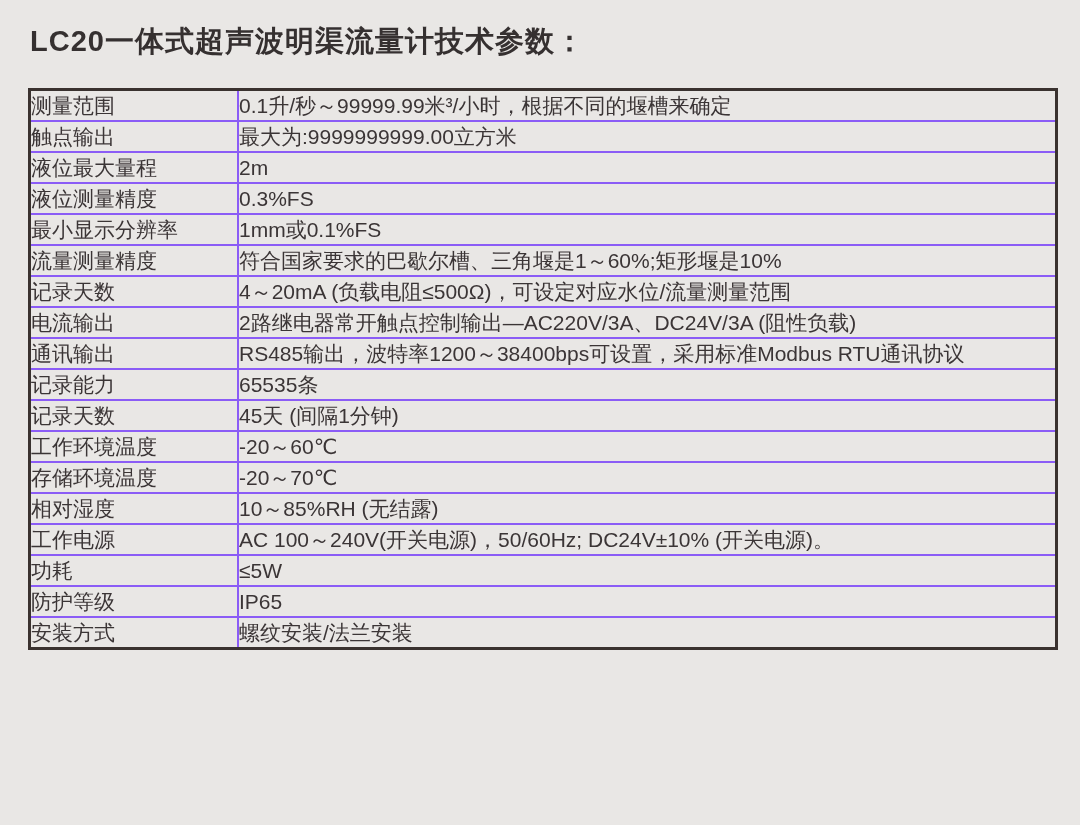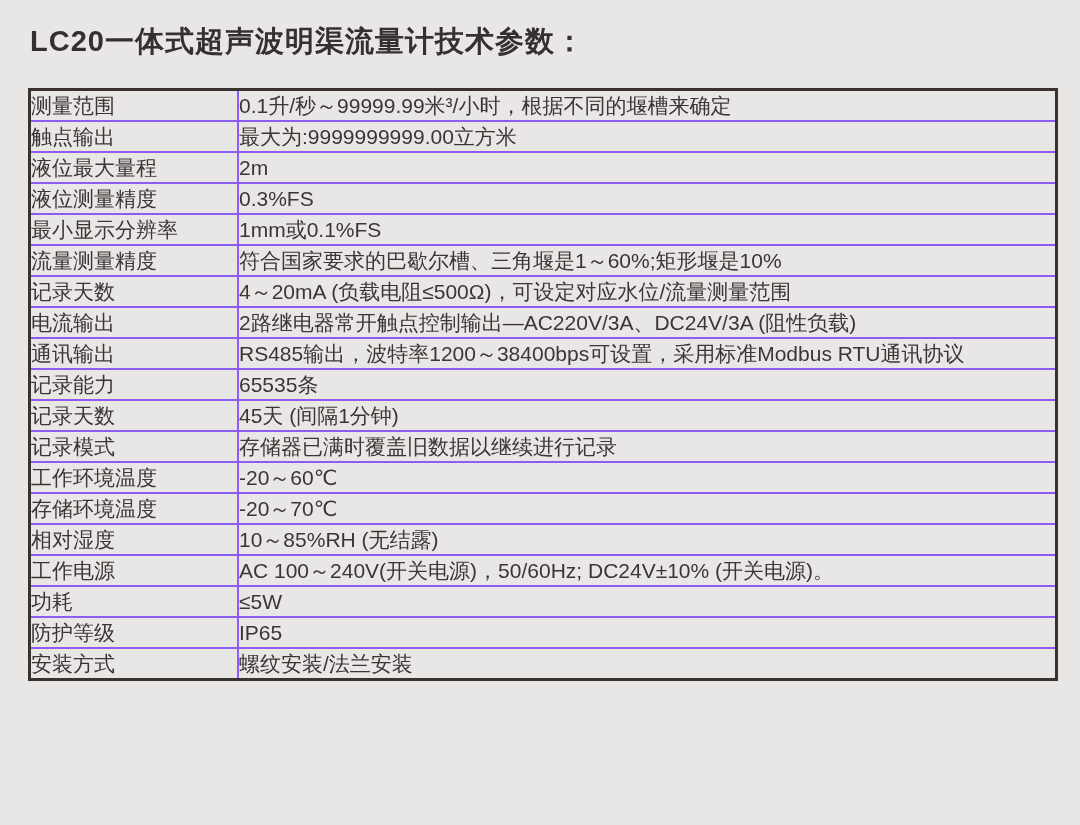--- a/index.html
+++ b/index.html
@@ -97,24 +97,20 @@
     </tr>
     <tr>
       <td class="param">记录能力</td>
       <td class="value">65535条</td>
     </tr>
     <tr>
       <td class="param">记录天数</td>
       <td class="value">45天 (间隔1分钟)</td>
     </tr>
     <tr>
-      <td class="param">记录模式</td>
-      <td class="value">存储器已满时覆盖旧数据以继续进行记录</td>
-    </tr>
-    <tr>
       <td class="param">工作环境温度</td>
       <td class="value">-20～60℃</td>
     </tr>
     <tr>
       <td class="param">存储环境温度</td>
       <td class="value">-20～70℃</td>
     </tr>
     <tr>
       <td class="param">相对湿度</td>
       <td class="value">10～85%RH (无结露)</td>

